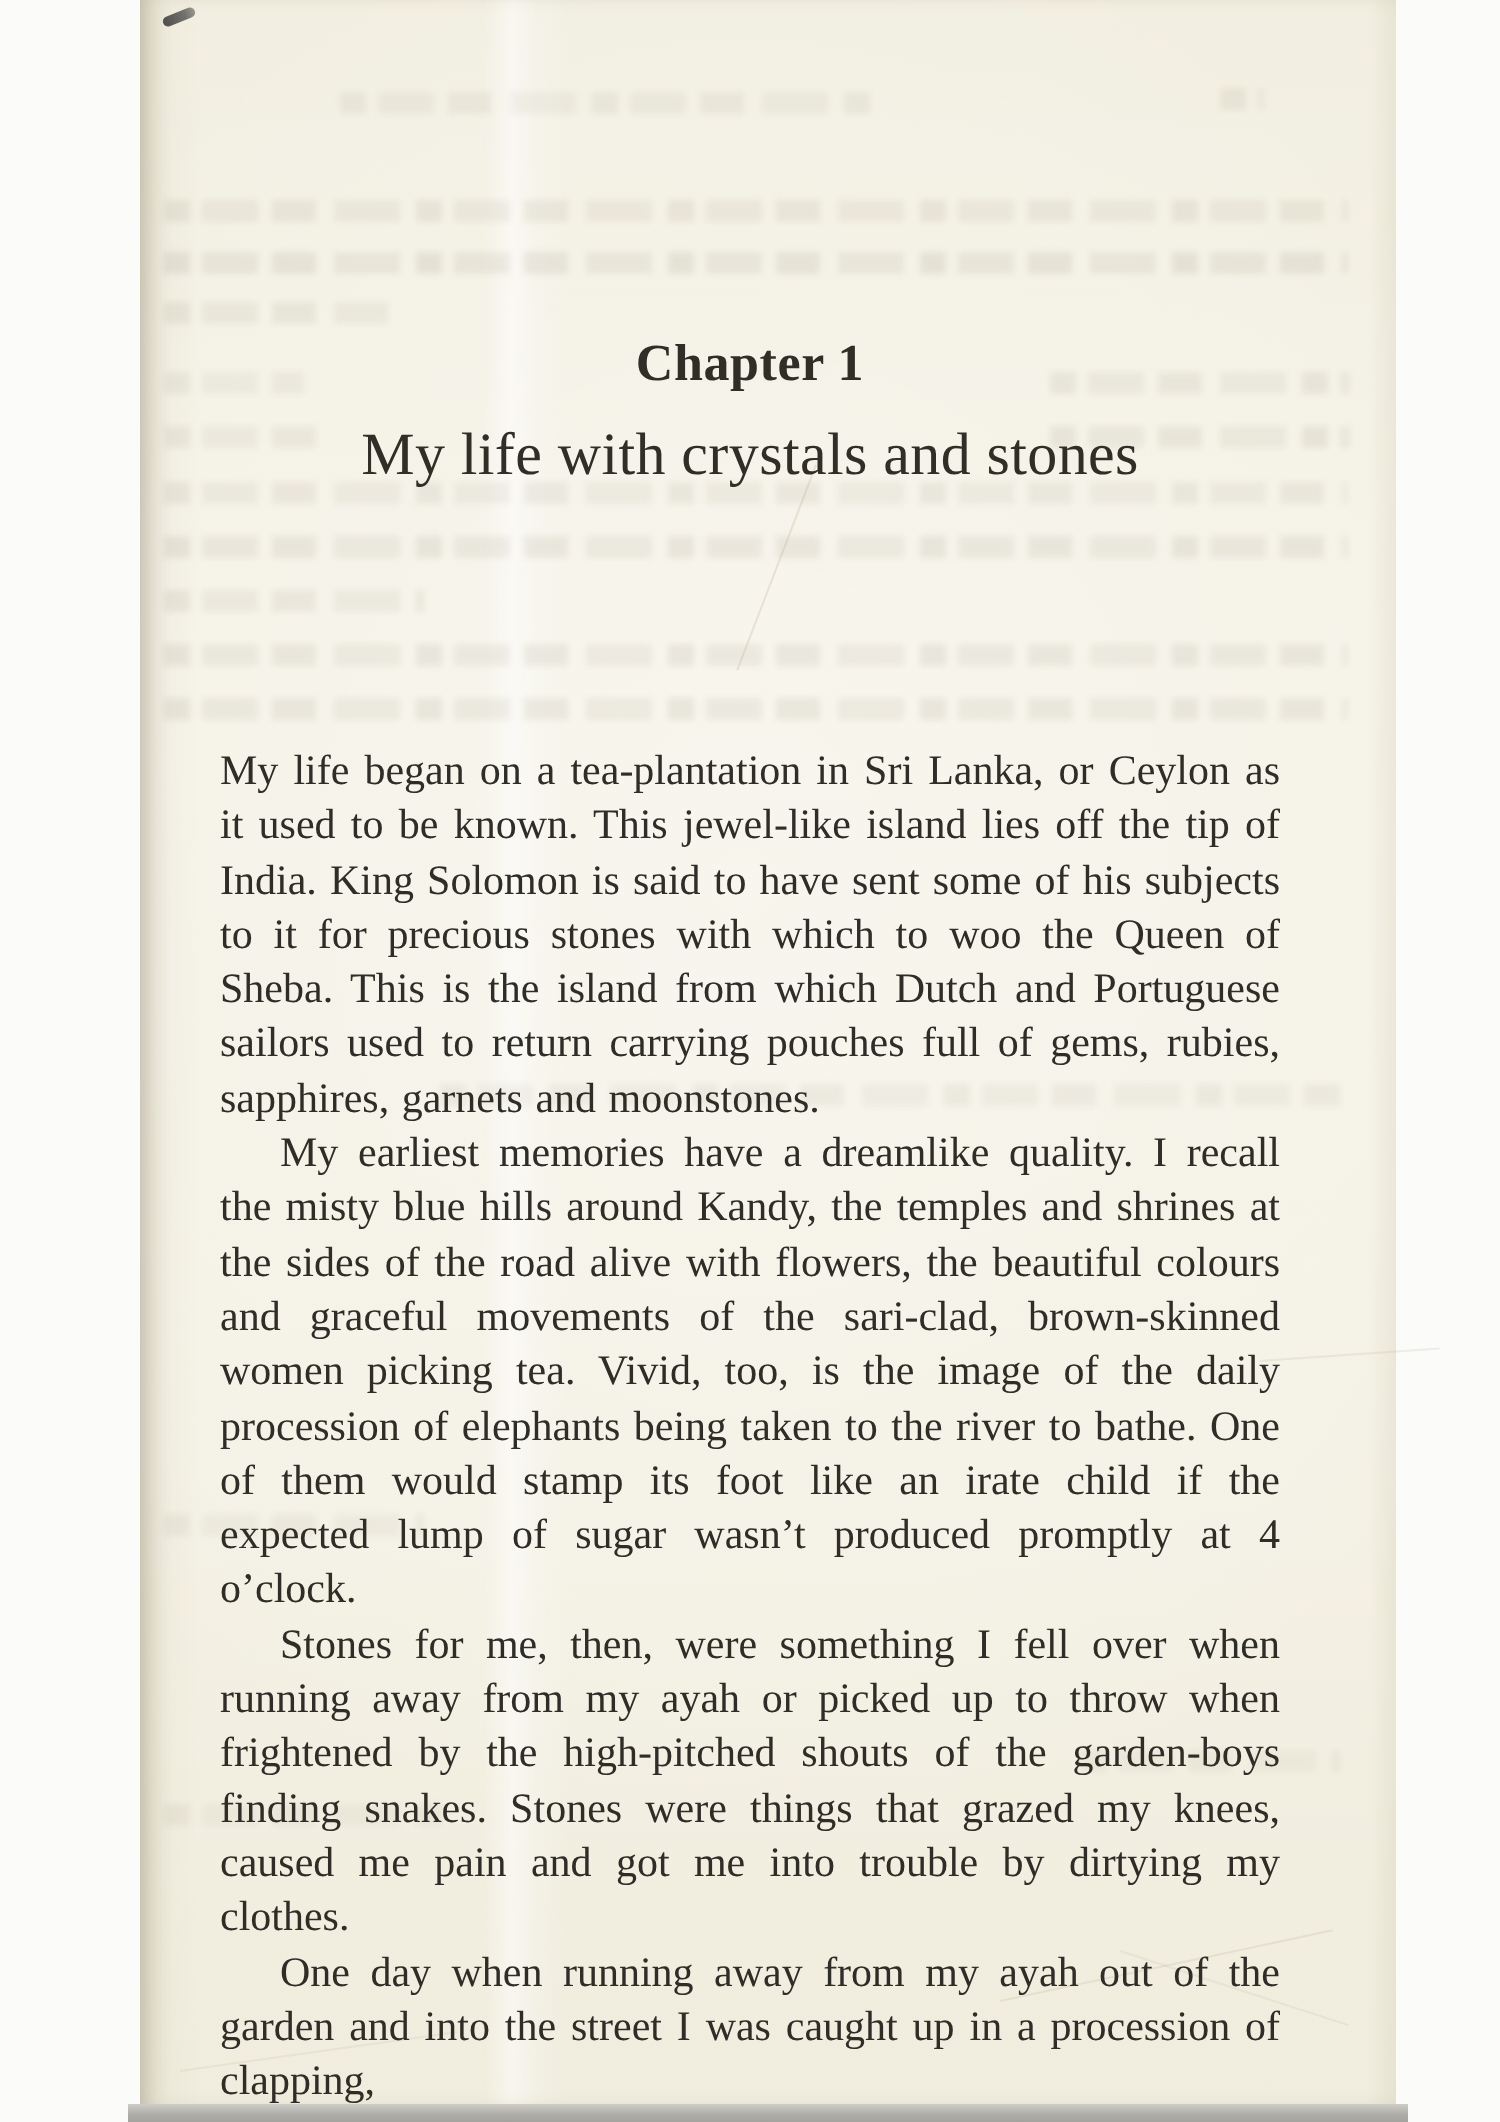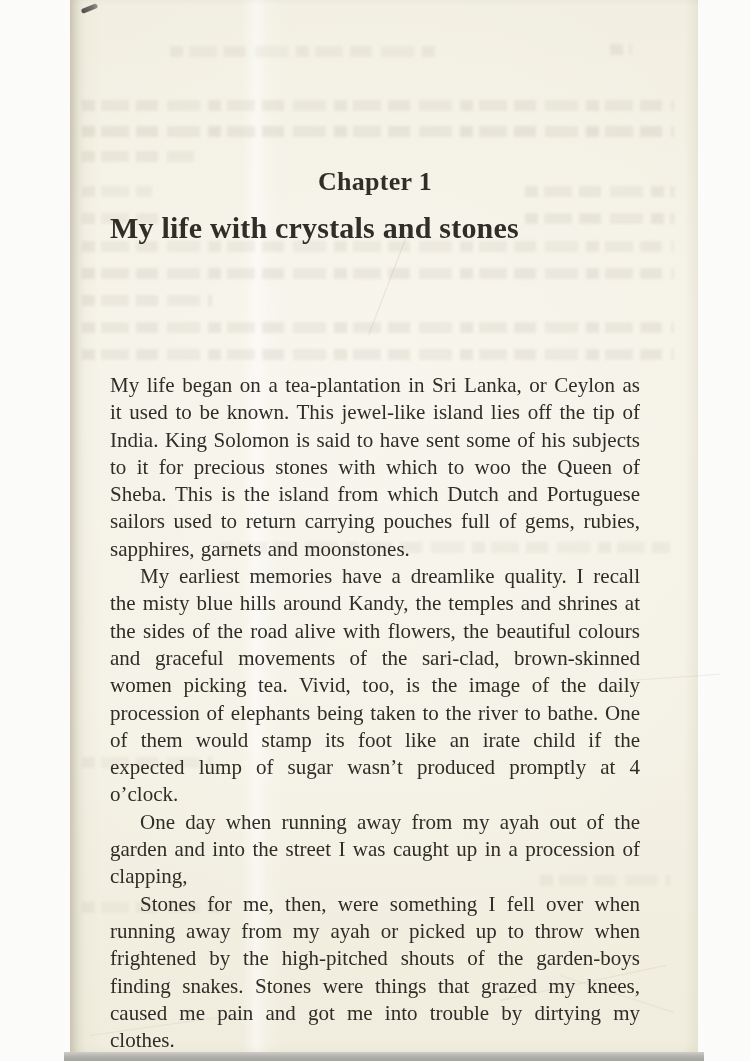--- a/index.html
+++ b/index.html
@@ -80,21 +80,22 @@
     font-size: 26px;
     line-height: 32px;
     font-weight: bold;
     text-align: center;
     letter-spacing: 0.3px;
   }
   .chapter-title {
     margin: 12px 0 0 0;
     font-size: 30px;
     line-height: 36px;
-    font-weight: bold;
+    font-weight: normal;
+    text-align: center;
     letter-spacing: 0.2px;
   }
   .body-text p {
     margin: 0;
     font-size: 21px;
     line-height: 27.3px;
     text-align: justify;
     word-spacing: 1px;
     color: #2f2d27;
   }
@@ -139,20 +140,20 @@
     <div class="scratch" style="left:560px; top:680px; width:90px;  transform:rotate(-4deg); opacity:.35;"></div>
     <div class="scratch" style="left:20px;  top:1035px; width:140px; transform:rotate(-8deg); opacity:.3;"></div>
 
     <div class="content">
       <h1 class="chapter-number">Chapter 1</h1>
       <h2 class="chapter-title">My life with crystals and stones</h2>
 
       <div class="body-text">
         <p class="first">My life began on a tea-plantation in Sri Lanka, or Ceylon as it used to be known. This jewel-like island lies off the tip of India. King Solomon is said to have sent some of his subjects to it for precious stones with which to woo the Queen of Sheba. This is the island from which Dutch and Portuguese sailors used to return carrying pouches full of gems, rubies, sapphires, garnets and moonstones.</p>
         <p class="indent">My earliest memories have a dreamlike quality. I recall the misty blue hills around Kandy, the temples and shrines at the sides of the road alive with flowers, the beautiful colours and graceful movements of the sari-clad, brown-skinned women picking tea. Vivid, too, is the image of the daily procession of elephants being taken to the river to bathe. One of them would stamp its foot like an irate child if the expected lump of sugar wasn’t produced promptly at 4 o’clock.</p>
+        <p class="indent">Stones for me, then, were something I fell over when running away from my ayah or picked up to throw when frightened by the high-pitched shouts of the garden-boys finding snakes. Stones were things that grazed my knees, caused me pain and got me into trouble by dirtying my clothes.</p>
         <p class="indent">One day when running away from my ayah out of the garden and into the street I was caught up in a procession of clapping,</p>
-        <p class="indent">Stones for me, then, were something I fell over when running away from my ayah or picked up to throw when frightened by the high-pitched shouts of the garden-boys finding snakes. Stones were things that grazed my knees, caused me pain and got me into trouble by dirtying my clothes.</p>
       </div>
     </div>
   </div>
 
   <div class="bottom-strip"></div>
 </div>
 
 </body></html>

